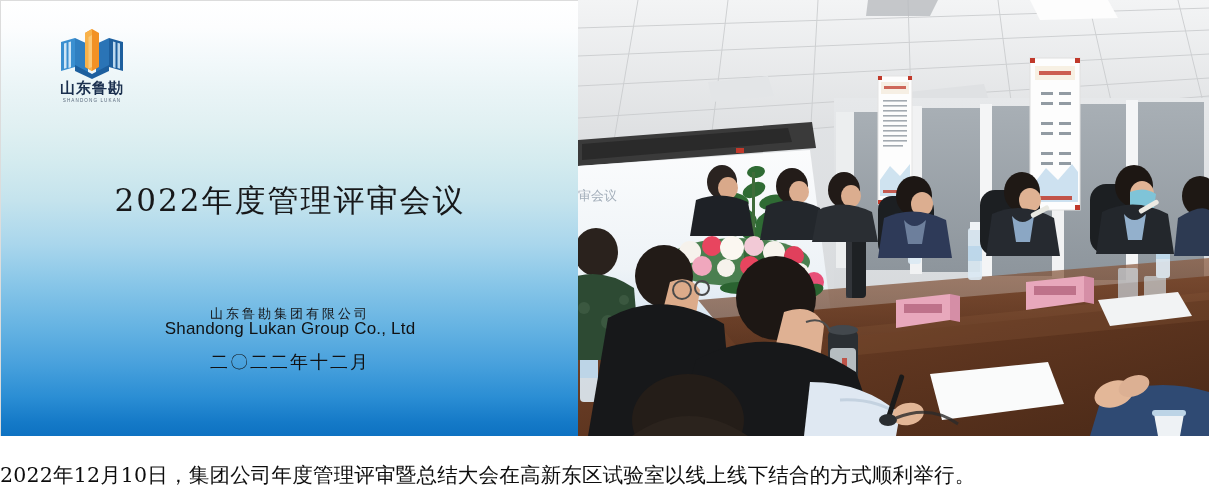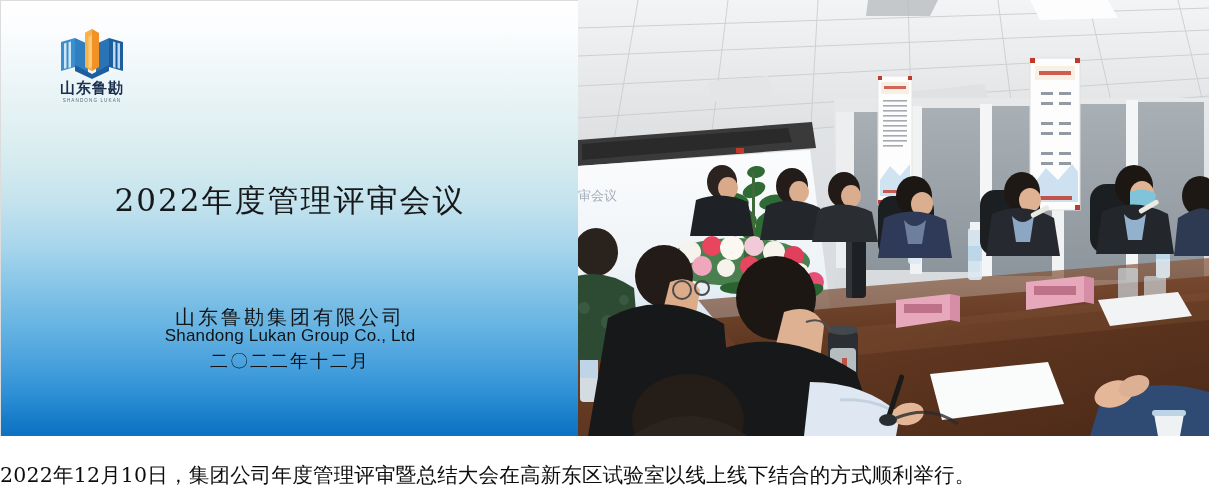--- a/index.html
+++ b/index.html
@@ -46,29 +46,29 @@
     font-family:"DejaVu Serif", serif;
     font-size:31px;font-weight:400;letter-spacing:2px;
     color:#17181a;white-space:nowrap;margin-top:28px;
   }
 
   .slide-footer{
     position:absolute;left:0;top:306px;width:578px;text-align:center;
   }
   .org-cn{
     font-family:"DejaVu Serif", serif;
-    font-size:20px;letter-spacing:3px;color:#141416;line-height:1;
+    font-size:13px;letter-spacing:3px;color:#141416;line-height:1;
   }
   .org-en{
     font-family:"Liberation Sans", sans-serif;
     font-size:17px;letter-spacing:0.2px;color:#111214;line-height:1;
   }
   .org-date{
     font-family:"DejaVu Serif", serif;
-    font-size:18px;letter-spacing:2px;color:#111214;margin-top:8px;line-height:1;
+    font-size:18px;letter-spacing:2px;color:#111214;margin-top:16px;line-height:1;
   }
 
   
   .photo{
     position:absolute;left:578px;top:0;width:631px;height:436px;
     overflow:hidden;background:#cfd3d6;text-align:center;
   }
   .photo svg{display:block;width:631px;height:436px;}
 
   

